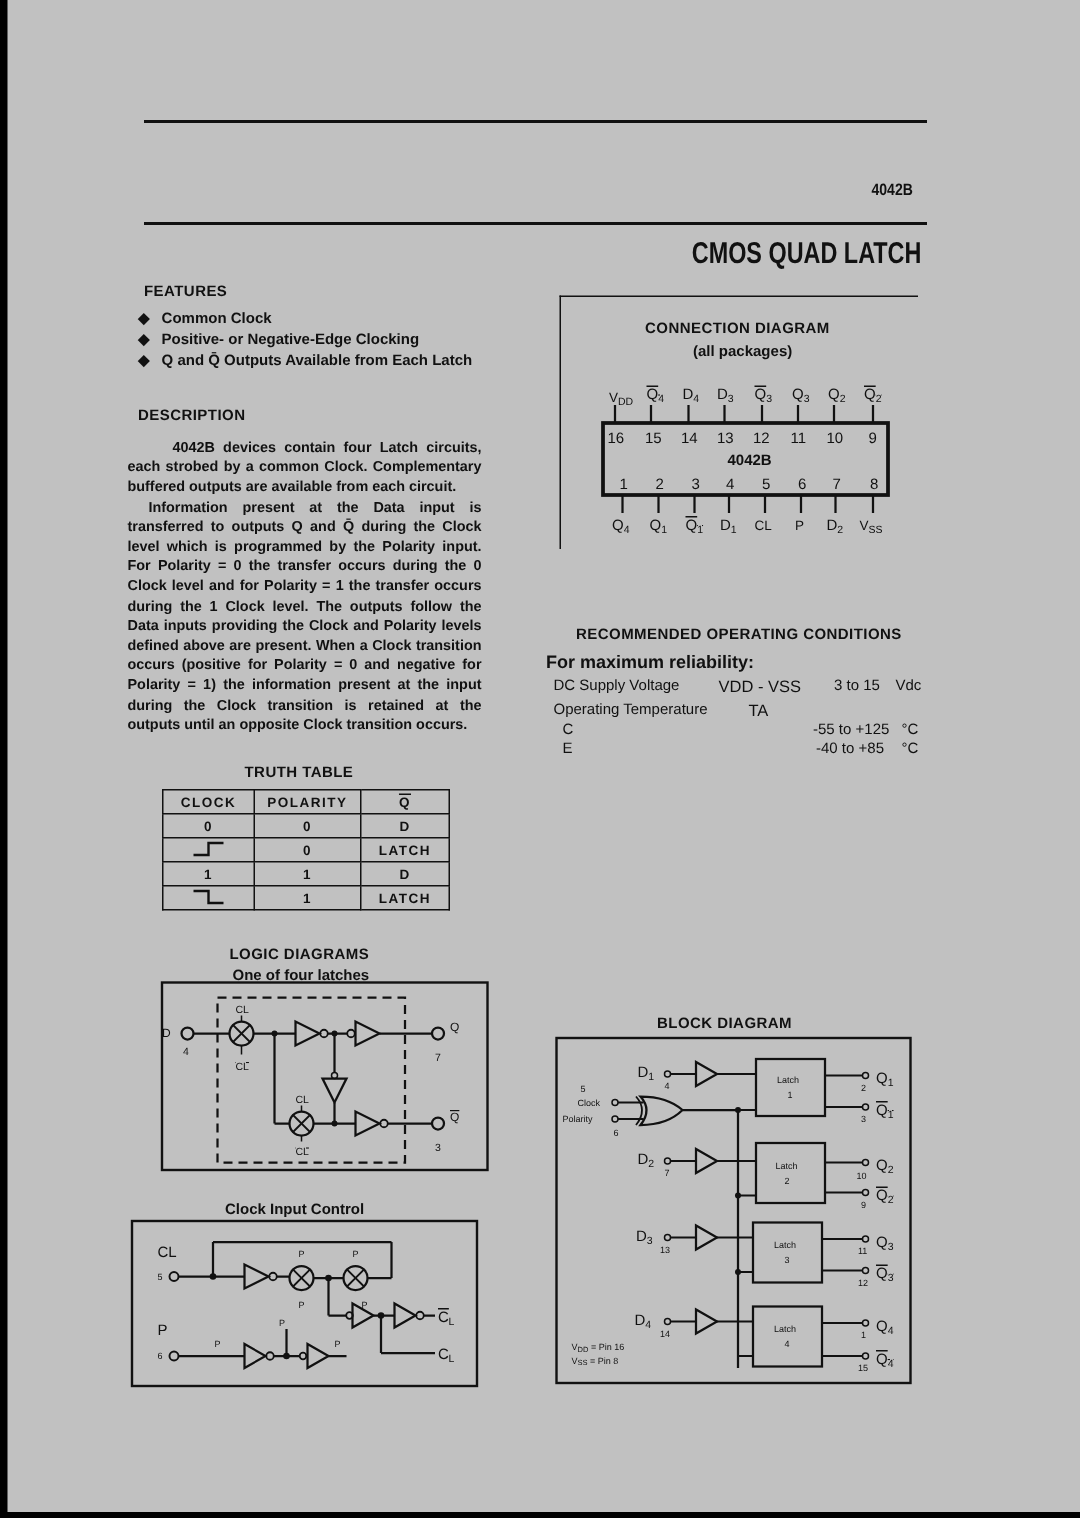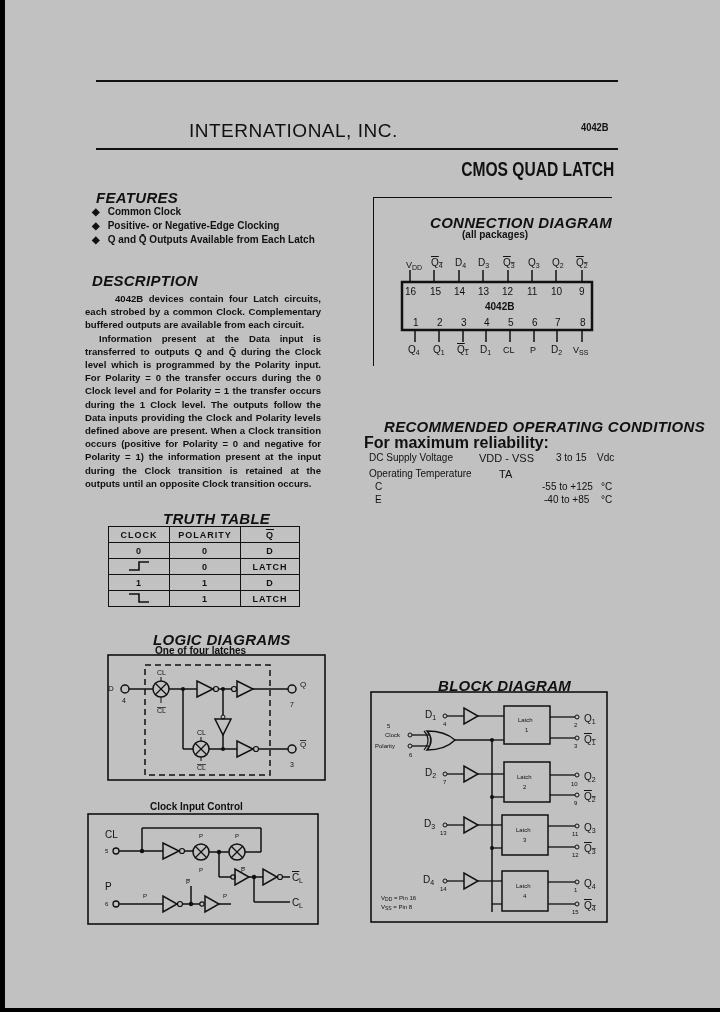--- a/index.html
+++ b/index.html
@@ -11,41 +11,40 @@
   .page {
     position: absolute; left: 5px; top: 0; width: 715px; height: 1008px;
     background: #c1c1c1;
   }
   .abs { position: absolute; }
   .rule { position: absolute; background: #111; height: 2px; }
   .logo { font-family: "Liberation Sans", sans-serif; font-weight: bold; font-style: italic; font-size: 40px; letter-spacing: -1px; }
   .company { font-size: 19px; letter-spacing: 0.5px; }
   .partno { font-size: 11px; font-weight: bold; transform: scaleX(0.85); transform-origin: left; }
   .title { font-size: 20px; font-weight: bold; transform: scaleX(0.78); transform-origin: right; letter-spacing: 0px; }
-  .h { font-size: 15px; font-weight: bold; letter-spacing: 0.3px; font-style: italic; }
+  .h { font-size: 10px; font-weight: bold; letter-spacing: 0.3px; }
   .feat { font-size: 10px; font-weight: bold; }
   .feat-item { position: absolute; display: flex; align-items: center; gap: 8px; white-space: nowrap; }
   .bullet { font-size: 10px; }
   .desc { font-size: 9.6px; line-height: 13.2px; font-weight: bold; text-align: justify; width: 236px; }
   .desc p { margin: 0; text-indent: 30px; }
   .desc p + p { text-indent: 14px; }
   table.tt { border-collapse: collapse; font-size: 9px; letter-spacing: 1px; font-weight: bold; }
   table.tt td { border: 1.5px solid #111; height: 15px; text-align: center; padding: 0; }
   .box { position: absolute; border: 1.5px solid #111; }
-  .roc { font-size: 16px; font-weight: bold; }
+  .roc { font-size: 12px; font-weight: bold; }
   .roc-row { position: absolute; white-space: nowrap; font-size: 10px; }
   svg text { font-family: "Liberation Sans", sans-serif; fill: #111; }
 </style>
 </head>
 <body>
 
 <div class="page">
 
   <div class="rule" style="left:91px; top:80px; width:522px;"></div>
-  <div class="abs company" style="left:184px; top:120px;">INTERNATIONAL, INC.</div>
   <div class="abs partno" style="left:576px; top:121px;">4042B</div>
   <div class="rule" style="left:91px; top:148px; width:522px;"></div>
   <div class="abs title" style="right:106px; top:158px; white-space:nowrap;">CMOS QUAD LATCH</div>
 
   <div class="abs h" style="left:91px; top:189px;">FEATURES</div>
   <div class="feat-item feat" style="left:87px; top:206px;">
     <span class="bullet">◆</span>
     <span>Common Clock</span>
   </div>
   <div class="feat-item feat" style="left:87px; top:220px;">

